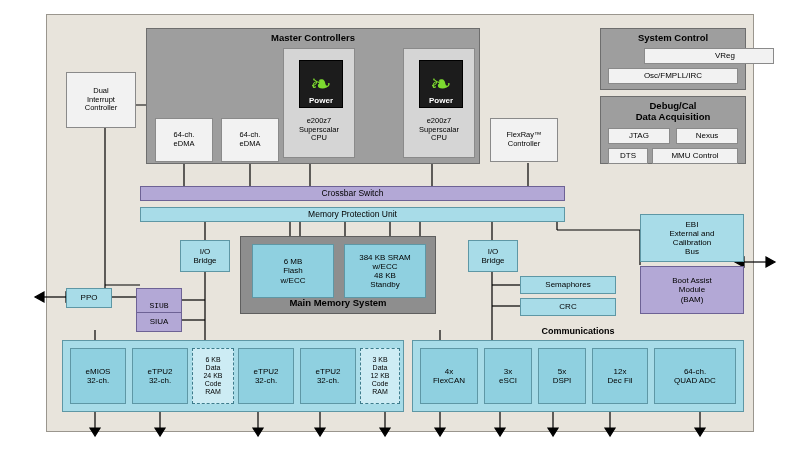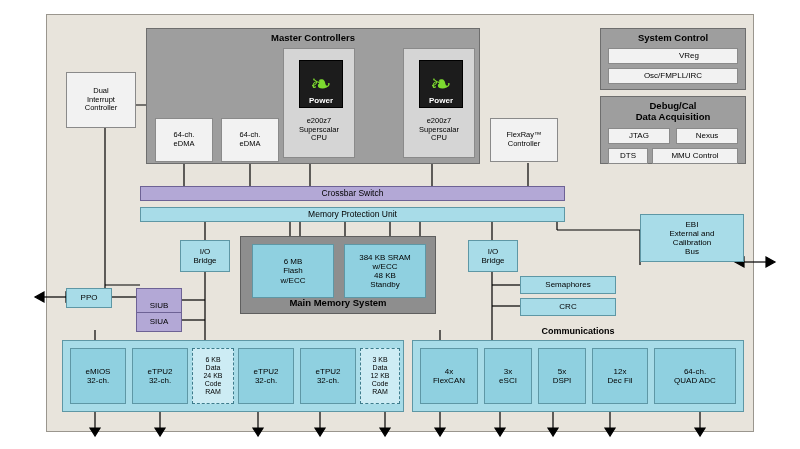--- a/index.html
+++ b/index.html
@@ -228,21 +228,21 @@
   <div class="box white-box t75" style="left:490px; top:118px; width:68px; height:44px; white-space:pre-line;">FlexRay™
 Controller</div>
 
   <div class="box white-box t75" style="left:66px; top:72px; width:70px; height:56px; white-space:pre-line;">Dual
 Interrupt
 Controller</div>
 
   <div class="box grey-group" style="left:600px; top:28px; width:146px; height:62px; justify-content:flex-start;">
     <div class="grp-title" style="margin-top:4px;">System Control</div>
   </div>
-  <div class="box white-box t8" style="left:608px; top:48px; width:130px; height:16px;padding-left:32px;">VReg</div>
+  <div class="box white-box t8" style="left:644px; top:48px; width:130px; height:16px;padding-left:32px;">VReg</div>
   <div class="box white-box t8" style="left:608px; top:68px; width:130px; height:16px;">Osc/FMPLL/IRC</div>
 
   <div class="box grey-group" style="left:600px; top:96px; width:146px; height:68px; justify-content:flex-start;">
     <div class="grp-title" style="margin-top:4px; white-space:pre-line;">Debug/Cal
 Data Acquisition</div>
   </div>
   <div class="box white-box t8" style="left:608px; top:128px; width:62px; height:16px;">JTAG</div>
   <div class="box white-box t8" style="left:676px; top:128px; width:62px; height:16px;">Nexus</div>
   <div class="box white-box t8" style="left:608px; top:148px; width:40px; height:16px;">DTS</div>
   <div class="box white-box t8" style="left:652px; top:148px; width:86px; height:16px;">MMU Control</div>
@@ -267,23 +267,26 @@
 Standby</div>
 
   <div class="box cyan t8" style="left:640px; top:214px; width:104px; height:48px; white-space:pre-line;">EBI
 External and
 Calibration
 Bus</div>
 
   <div class="box cyan t8" style="left:520px; top:276px; width:96px; height:18px;">Semaphores</div>
   <div class="box cyan t8" style="left:520px; top:298px; width:96px; height:18px;">CRC</div>
 
+  <div class="box purple t8" style="left:640px; top:266px; width:104px; height:48px; white-space:pre-line;">Boot Assist
+Module
+(BAM)</div>
 
   <div class="box cyan t8" style="left:66px; top:288px; width:46px; height:20px;">PPO</div>
-  <div class="box purple t8" style="left:136px; top:288px; width:46px; height:36px;">SIUB</div>
+  <div class="box purple t8" style="left:136px; top:288px; width:46px; height:36px;font-family:Liberation Mono, monospace;">SIUB</div>
   <div class="box purple t8" style="left:136px; top:312px; width:46px; height:20px;">SIUA</div>
 
   <div class="box cyan t8" style="left:62px; top:340px; width:342px; height:72px;"></div>
 
   <div class="box cyan-dark t8" style="left:70px; top:348px; width:56px; height:56px; white-space:pre-line;">eMIOS
 32-ch.</div>
   <div class="box cyan-dark t8" style="left:132px; top:348px; width:56px; height:56px; white-space:pre-line;">eTPU2
 32-ch.</div>
   <div class="box dashed t7" style="left:192px; top:348px; width:42px; height:56px; white-space:pre-line;">6 KB
 Data

